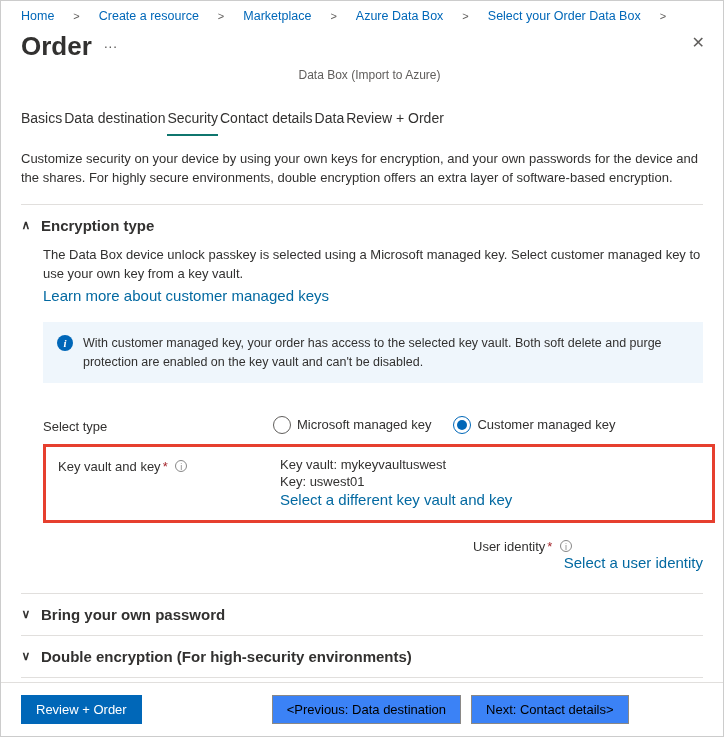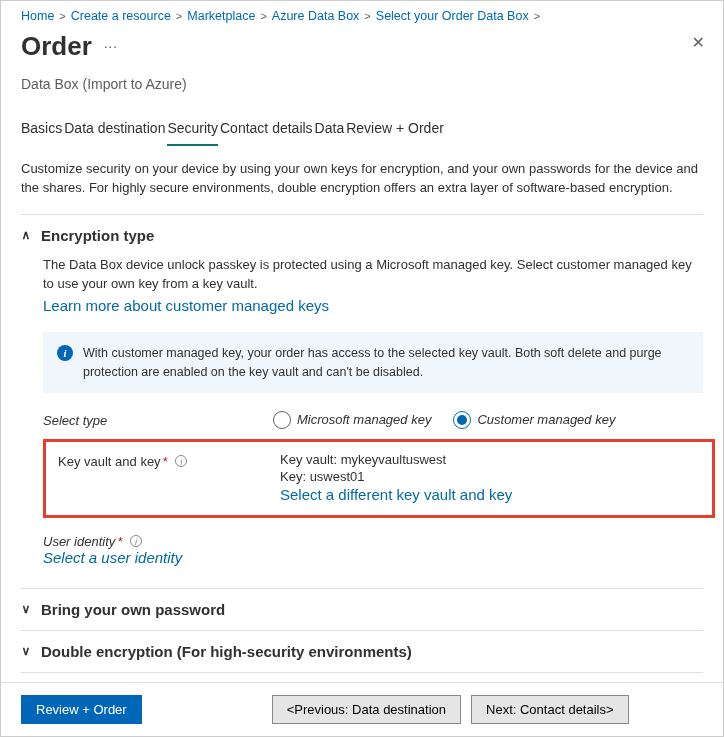--- a/index.html
+++ b/index.html
@@ -13,31 +13,31 @@
     border: 1px solid #ccc;
     position: relative;
   }
   .breadcrumb {
     padding: 8px 20px 4px 20px;
     font-size: 12.5px;
     color: #605e5c;
     display: flex;
     align-items: center;
     flex-wrap: wrap;
-    gap: 3px;
+    gap: 17px;
   }
   .breadcrumb .bc-link { color: #0067b8; cursor: pointer; }
   .breadcrumb .bc-sep { color: #605e5c; font-size: 11px; margin: 0 2px; }
   .header {
     padding: 4px 5px 10px 20px;
     position: relative;
   }
   .header h1 { font-size: 26px; font-weight: 600; display: inline-block; }
   .header .ellipsis { font-size: 14px; color: #605e5c; margin-left: 8px; position: relative; top: -4px;}
-  .header .subtitle { font-size: 14px; color: #605e5c; margin-top: 14px; }
+  .header .subtitle { font-size: 12px; color: #605e5c; margin-top: 6px; text-align: center; }
   .close-btn {
     position: absolute; top: 6px; right: 18px;
     font-size: 16px; color: #605e5c; cursor: pointer; background:none;border:none;
   }
   .tabs {
     display: flex; gap: 2px; padding: 18px 20px 0 20px;
     font-size: 14px;
   }
   .tab { padding-bottom: 8px; cursor: pointer; }
   .tab.active { border-bottom: 2px solid #0f766e; font-weight: 400; }
@@ -55,24 +55,24 @@
   .info-box {
     background: #eff6fc; display: flex; gap: 10px;
     padding: 12px 14px; margin: 18px 0 18px 0; font-size: 12.5px;
     color: #323130; line-height: 1.45;
   }
   .info-icon {
     width: 16px; height: 16px; border-radius: 50%; background: #0067b8;
     color: #fff; font-size: 11px; font-weight: 700; text-align:center; line-height:16px;
     flex-shrink:0; margin-top:1px; font-style: italic; font-family: Georgia, serif;
   }
-  .field-row { display: flex; align-items: flex-start; margin-bottom: 16px; font-style: italic; }
+  .field-row { display: flex; align-items: flex-end; margin-bottom: 16px; }
   .field-label { width: 230px; font-size: 13px; color: #323130; padding-top: 2px;}
   .field-control { flex: 1; }
-  .radio-group { display: flex; gap: 22px; align-items:center; }
+  .radio-group { display: flex; gap: 22px; align-items:center;margin-top:15px; }
   .radio { display: flex; align-items: center; gap: 6px; cursor: pointer; font-size:13px;}
   .radio-circle {
     width: 18px; height: 18px; border: 1px solid #605e5c; border-radius: 50%;
     display:flex; align-items:center; justify-content:center;
   }
   .radio.selected .radio-circle { border-color: #0067b8; }
   .radio.selected .radio-dot { width: 10px; height:10px; background:#0067b8; border-radius:50%; }
   .req { color: #a4262c; margin-left: 2px; }
   .info-glyph {
     display:inline-block; width:12px; height:12px; border:1px solid #888; border-radius:50%;
@@ -83,21 +83,21 @@
     border: 3px solid #e63f2e; padding: 10px 12px 12px 12px; margin: -6px -12px 14px 0;
     display:flex;
   }
   .highlight-box .field-label{ width: 222px;}
   .kv-line { font-size: 13px; margin-bottom: 2px; }
   .footer {
     position: absolute; bottom: 0; left:0; right:0;
     border-top: 1px solid #e1dfdd;
     padding: 12px 20px; display:flex; gap: 20px; background:#fff;
   }
-  .btn { font-size: 13px; padding: 6px 14px; cursor:pointer; border:1px solid #8a8886; background:#e5e5e5;}
+  .btn { font-size: 13px; padding: 6px 14px; cursor:pointer; border:1px solid #8a8886; background:#3b82f6;}
   .btn-primary { background:#0067b8; color:#fff; border-color:#0067b8; }
   .btn-group { display:flex; gap: 10px; margin-left: 110px;}
 </style>
 </head>
 <body>
 
 <div class="breadcrumb">
   <span class="bc-link">Home</span>
   <span class="bc-sep">&gt;</span>
   <span class="bc-link">Create a resource</span>
@@ -130,21 +130,21 @@
 
 <div class="content">
   <p class="description">Customize security on your device by using your own keys for encryption, and your own passwords for the device and the shares. For highly secure environments, double encryption offers an extra layer of software-based encryption.</p>
   <hr class="divider">
 
   <div class="section-header">
     <span class="chevron">∧</span>
     <span>Encryption type</span>
   </div>
   <div class="section-body">
-    <p class="section-desc">The Data Box device unlock passkey is protected using a Microsoft managed key. Select customer managed key to use your own key from a key vault.</p>
+    <p class="section-desc">The Data Box device unlock passkey is selected using a Microsoft managed key. Select customer managed key to use your own key from a key vault.</p>
     <span class="link">Learn more about customer managed keys</span>
 
     <div class="info-box">
       <span class="info-icon">i</span>
       <span>With customer managed key, your order has access to the selected key vault. Both soft delete and purge protection are enabled on the key vault and can't be disabled.</span>
     </div>
 
     
     <div class="field-row">
       <div class="field-label">Select type</div>

